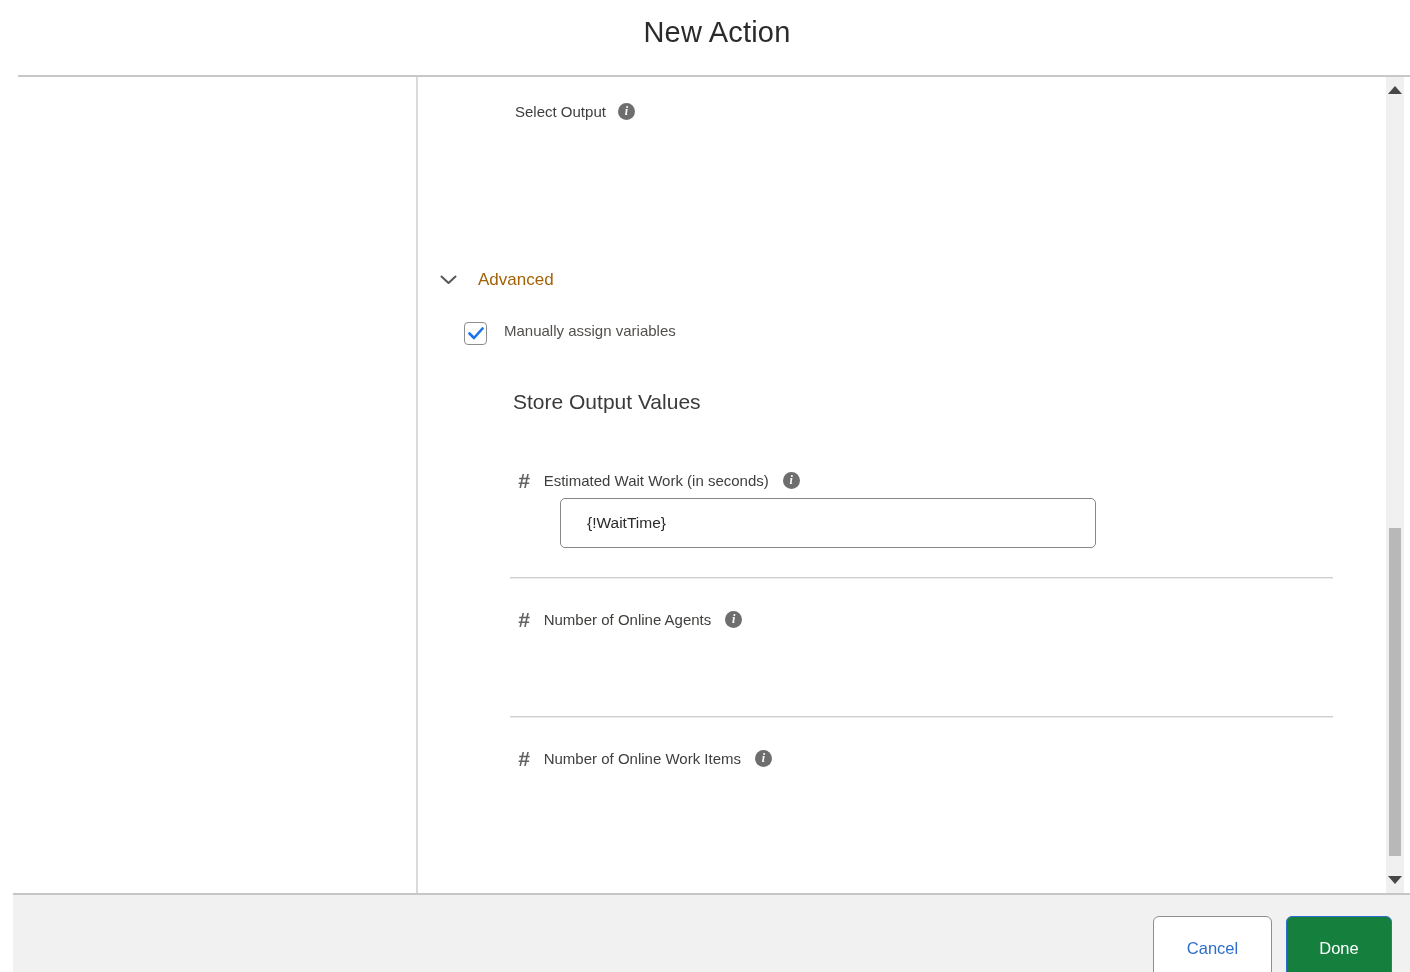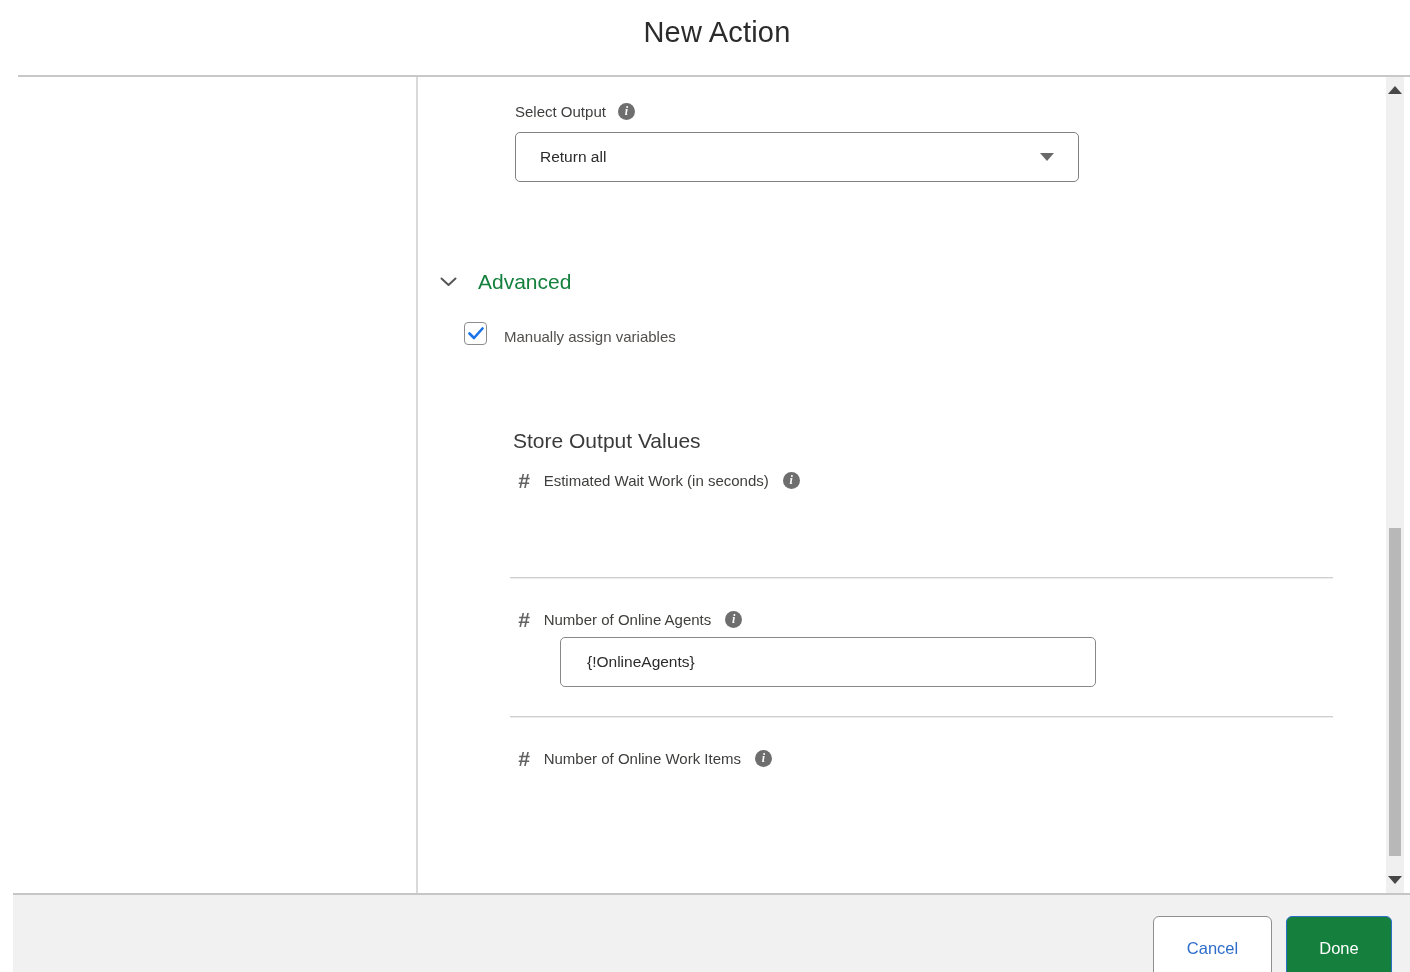--- a/index.html
+++ b/index.html
@@ -26,27 +26,27 @@
               border:1px solid #818181; border-radius:5px; background:#fff;
               display:flex; align-items:center; justify-content:space-between;
               padding:0 24px; cursor:pointer; }
   .dropdown-value { font-size:15.5px; color:#2b2b2b; }
   .dropdown-arrow { width:0; height:0; border-left:7px solid transparent;
                     border-right:7px solid transparent; border-top:8px solid #696969; }
 
   
   .advanced-row { position:absolute; top:270px; left:440px; display:flex; align-items:center;
                   gap:21px; cursor:pointer; }
-  .section-title { font-size:21px; color:#15803d; }
-  .checkbox-row { position:absolute; top:322px; left:464px; display:flex; align-items:flex-end; gap:17px; }
+  .section-title { font-size:17px; color:#a16207; }
+  .checkbox-row { position:absolute; top:322px; left:464px; display:flex; align-items:flex-start; gap:17px; }
   .checkbox { width:23px; height:23px; border:1px solid #8d8d8d; border-radius:4px; background:#fff;
               display:flex; align-items:center; justify-content:center; cursor:pointer; }
   .checkbox-label { font-size:15px; color:#52504d; }
 
-  .store-heading { position:absolute; left:513px; top:390px; font-size:21px; color:#3a3a3a;margin-top:39px; }
+  .store-heading { position:absolute; left:513px; top:390px; font-size:21px; color:#3a3a3a; }
 
   
   .out-label-row { position:absolute; left:518px; display:flex; align-items:center; gap:14px; }
   .num-icon { font-size:21px; font-style:italic; font-weight:600; color:#636363; line-height:1; }
   .text-input { position:absolute; left:560px; width:536px; height:50px; border:1px solid #888888;
                 border-radius:5px; padding:0 26px; font-size:15.5px; color:#2b2b2b;
                 font-family:"Liberation Sans", sans-serif; background:#fff; outline:none; }
   .field-divider { position:absolute; left:510px; width:823px; height:1px; background:#cfcfcf;
                    box-shadow:0 1px 0 #ececec; }
 
@@ -75,24 +75,20 @@
 
   <div class="modal-title">New Action</div>
   <div class="top-divider"></div>
 
   <div class="v-divider"></div>
 
   <div class="label-row select-output-row">
     <span class="field-label">Select Output</span>
     <span class="info-icon">i</span>
   </div>
-  <div class="dropdown">
-    <span class="dropdown-value">Return all</span>
-    <span class="dropdown-arrow"></span>
-  </div>
 
   <div class="advanced-row">
     <span>
       <svg width="17" height="10" viewBox="0 0 17 10">
           <path d="M1.5 1.5l7 6.5 7-6.5" stroke="#565656" stroke-width="2" fill="none" stroke-linecap="round" stroke-linejoin="round"></path>
         </svg>
     </span>
     <span class="section-title">Advanced</span>
   </div>
 
@@ -105,29 +101,29 @@
     <span class="checkbox-label">Manually assign variables</span>
   </div>
 
   <div class="store-heading">Store Output Values</div>
 
   <div class="out-label-row" style="top:470px;">
     <span class="num-icon">#</span>
     <span class="field-label">Estimated Wait Work (in seconds)</span>
     <span class="info-icon">i</span>
   </div>
+  <input class="text-input" style="top: 498px;" value="{!WaitTime}">
 
   <div class="field-divider" style="top:577px;"></div>
 
   <div class="out-label-row" style="top:609px;">
     <span class="num-icon">#</span>
     <span class="field-label">Number of Online Agents</span>
     <span class="info-icon">i</span>
   </div>
-  <input class="text-input" style="top: 637px;" value="{!OnlineAgents}">
 
   <div class="field-divider" style="top:716px;"></div>
 
   <div class="out-label-row" style="top:748px;">
     <span class="num-icon">#</span>
     <span class="field-label">Number of Online Work Items</span>
     <span class="info-icon">i</span>
   </div>
 
   <div class="scrollbar">

